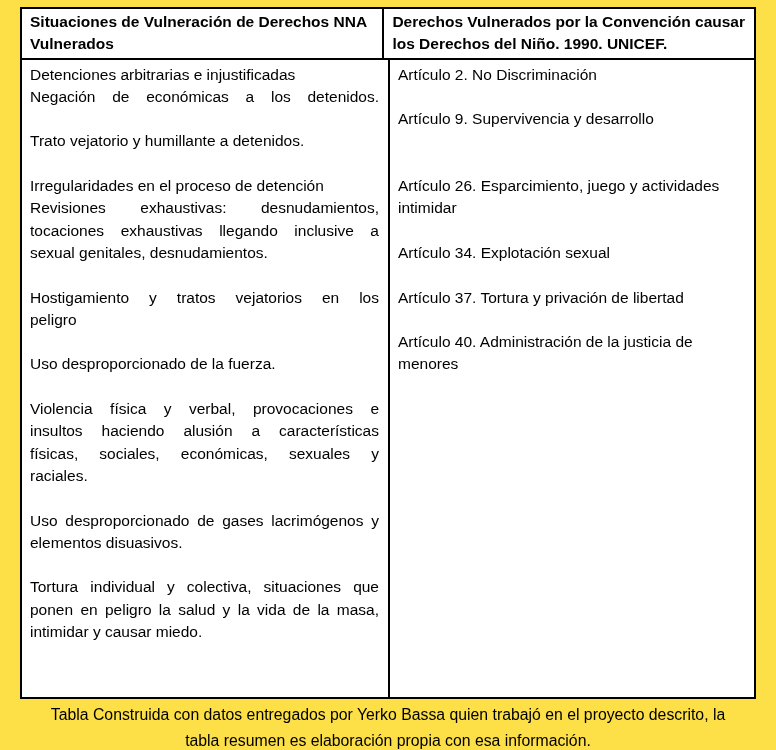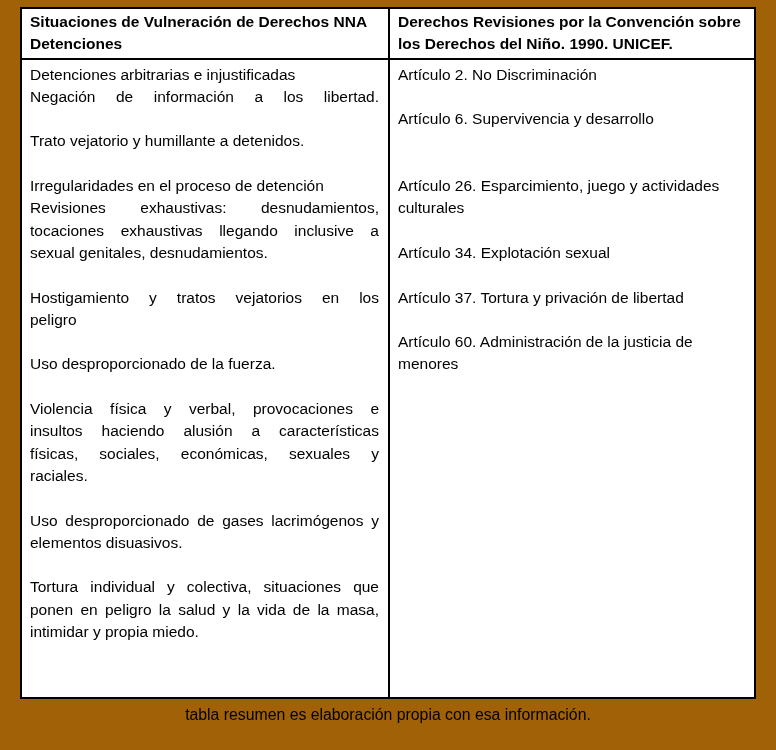--- a/index.html
+++ b/index.html
@@ -9,21 +9,21 @@
     width: 776px;
     height: 750px;
     font-family: "Liberation Sans", sans-serif;
     color: #000000;
     overflow: hidden;
   }
   .page {
     position: relative;
     width: 776px;
     height: 750px;
-    background: #a16207;
+    background: #fde047;
   }
   .rights-table {
     position: absolute;
     left: 20px;
     top: 7px;
     width: 736px;
     height: 692px;
     box-sizing: border-box;
     border: 2px solid #000000;
     display: flex;
@@ -76,40 +76,40 @@
 <div class="page">
 
   <div class="rights-table">
 
     <div class="trow header-row">
       <div class="cell left header-cell">
         <div>
 
             <div class="hline">Situaciones de Vulneración de Derechos NNA</div>
 
-            <div class="hline">Detenciones</div>
+            <div class="hline">Vulnerados</div>
           </div>
       </div>
       <div class="cell right header-cell">
         <div>
 
-            <div class="hline">Derechos Revisiones por la Convención sobre</div>
+            <div class="hline">Derechos Vulnerados por la Convención causar</div>
 
             <div class="hline">los Derechos del Niño. 1990. UNICEF.</div>
           </div>
       </div>
     </div>
 
     <div class="trow body-row">
       <div class="cell left body-cell">
         <div>
 
             <div class="line">Detenciones arbitrarias e injustificadas</div>
 
-            <div class="line justify">Negación de información a los libertad.</div>
+            <div class="line justify">Negación de económicas a los detenidos.</div>
 
             <div class="line"></div>
 
             <div class="line">Trato vejatorio y humillante a detenidos.</div>
 
             <div class="line"></div>
 
             <div class="line">Irregularidades en el proceso de detención</div>
 
             <div class="line justify">Revisiones exhaustivas: desnudamientos,</div>
@@ -144,57 +144,58 @@
 
             <div class="line">elementos disuasivos.</div>
 
             <div class="line"></div>
 
             <div class="line justify">Tortura individual y colectiva, situaciones que</div>
 
             <div class="line justify">ponen en peligro la salud y la vida de la masa,</div>
 
 
-            <div class="line">intimidar y propia miedo.</div>
+            <div class="line">intimidar y causar miedo.</div>
           </div>
       </div>
       <div class="cell right body-cell">
         <div>
 
             <div class="line">Artículo 2. No Discriminación</div>
 
             <div class="line"></div>
 
-            <div class="line">Artículo 6. Supervivencia y desarrollo</div>
+            <div class="line">Artículo 9. Supervivencia y desarrollo</div>
 
             <div class="line"></div>
 
 
             <div class="line"></div>
 
             <div class="line">Artículo 26. Esparcimiento, juego y actividades</div>
 
-            <div class="line">culturales</div>
+            <div class="line">intimidar</div>
 
             <div class="line"></div>
 
             <div class="line">Artículo 34. Explotación sexual</div>
 
             <div class="line"></div>
 
             <div class="line">Artículo 37. Tortura y privación de libertad</div>
 
             <div class="line"></div>
 
-            <div class="line">Artículo 60. Administración de la justicia de</div>
+            <div class="line">Artículo 40. Administración de la justicia de</div>
 
             <div class="line">menores</div>
           </div>
       </div>
     </div>
 
   </div>
 
   <div class="caption">
+    <div>Tabla Construida con datos entregados por Yerko Bassa quien trabajó en el proyecto descrito, la</div>
     <div>tabla resumen es elaboración propia con esa información.</div>
   </div>
 
 </div>
 
 </body></html>

